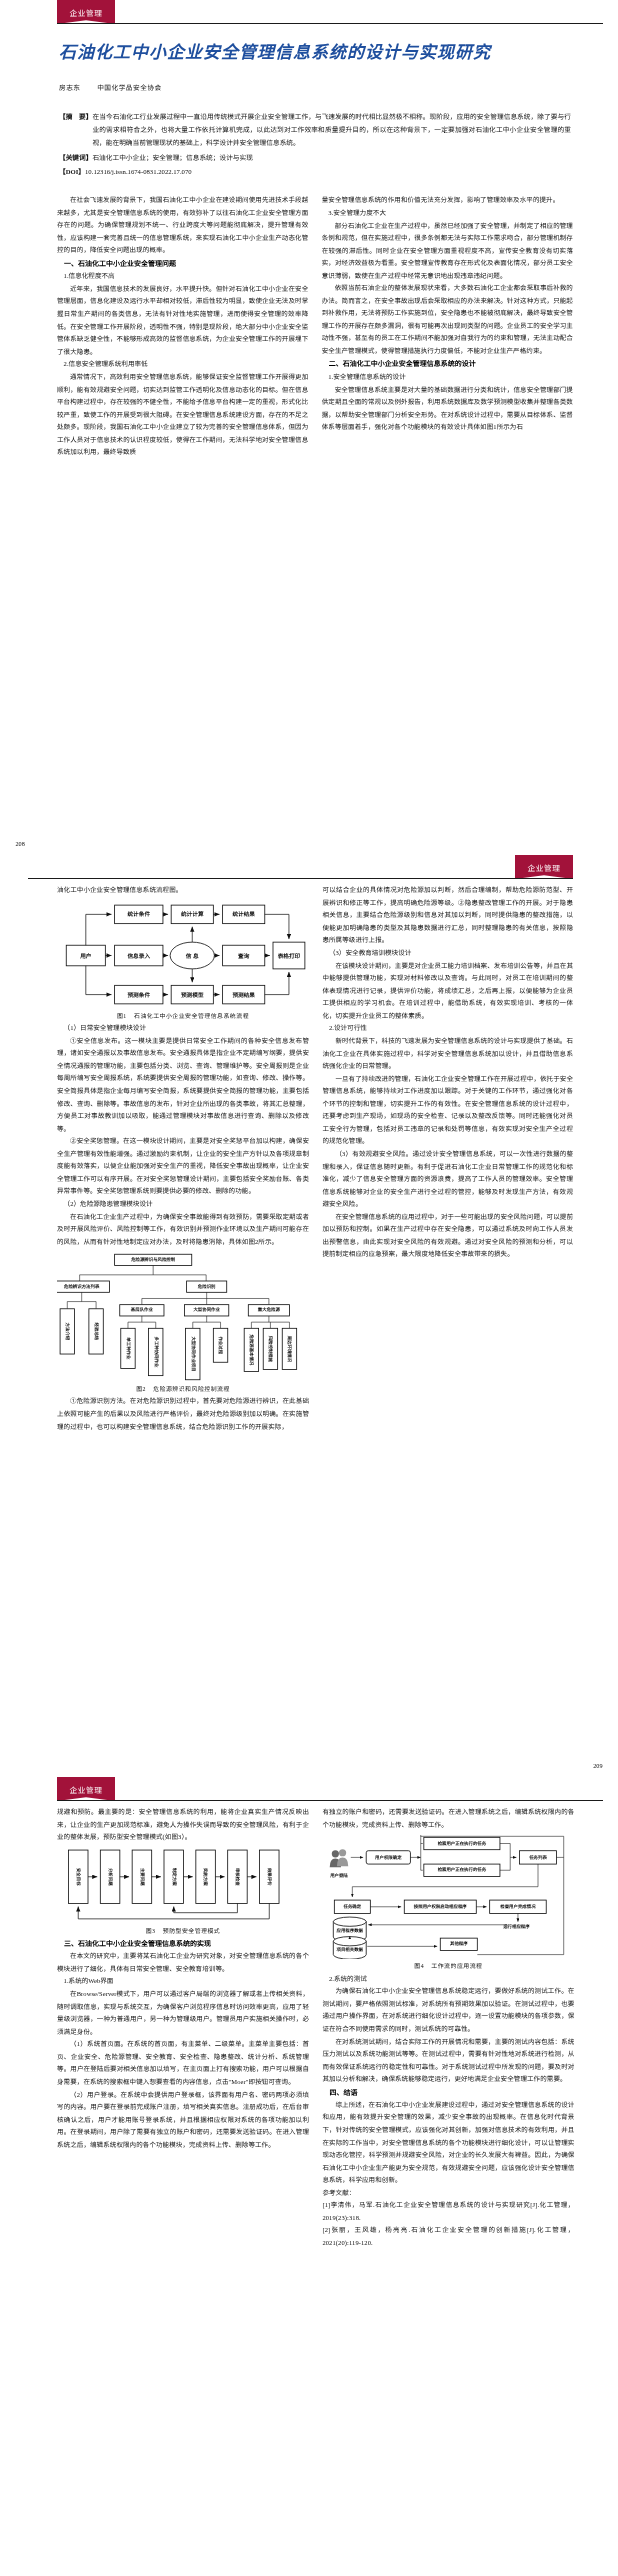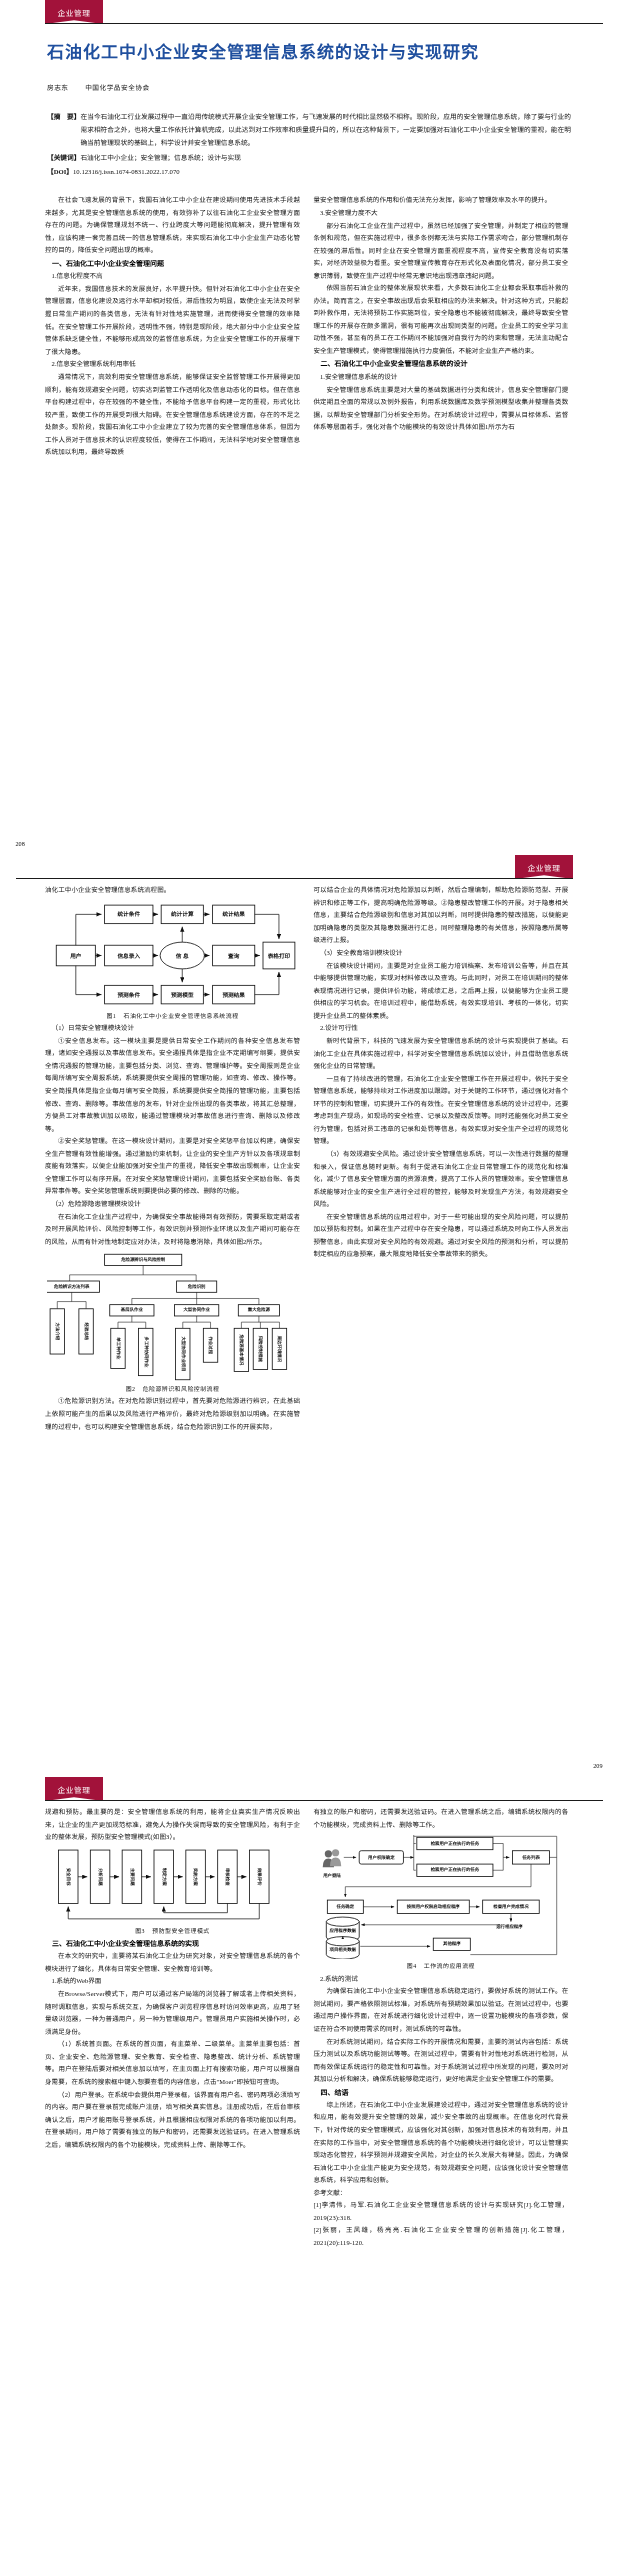--- a/index.html
+++ b/index.html
@@ -1,37 +1,37 @@
 <!DOCTYPE html>
 <html lang="zh-CN" style="font-size:8.2px"><head>
 <meta charset="utf-8">
 <title>石油化工中小企业安全管理信息系统的设计与实现研究</title>
 <style>
   html,body{margin:0;padding:0;background:#d8d8d8;}
   body{font-family:"Liberation Serif","DejaVu Serif",serif;}
   .doc{width:618px;margin:0 auto;background:#d8d8d8;}
-  .page{width:618px;background:#ffffff;position:relative;box-sizing:border-box;overflow:hidden;}
+  .page{width:618px;background:#ffffff;position:relative;box-sizing:border-box;overflow:hidden;padding-left:12px;}
   .page1{height:855px;}
   .page2{height:922px;}
   .page3{height:846px;}
   .pgap{height:0px;background:#d8d8d8;}
 
   
   .ribbon-wrap{position:relative;height:24px;}
   .ribbon{position:absolute;left:45px;top:0;width:58px;height:24px;background:#a2123a;
      color:#fff;font-family:"Liberation Sans","DejaVu Sans",sans-serif;font-size:7.7px;
      letter-spacing:0.5px;display:flex;align-items:center;justify-content:center;
      clip-path:polygon(0 0,100% 0,100% 100%,50% 84%,0 100%);}
   .ribbon.right{left:auto;right:45px;}
   .rule{position:absolute;left:45px;right:15.5px;top:23px;height:1.3px;background:#1a1a1a;}
   .rule.rightal{left:15.5px;right:45px;}
 
   
   .title{color:#1f4f9e;font-family:"Liberation Serif","DejaVu Serif",serif;
-     font-weight:bold;font-size:17px;line-height:1.42;
+     font-weight:bold;font-style:italic;font-size:17px;line-height:1.42;
      margin:16.5px 47px 0 47px;letter-spacing:1px;}
   .author{margin:17.5px 0 0 47px;font-size:6.7px;color:#111;letter-spacing:0.5px;}
   .author .aff{margin-left:14.4px;}
 
   
   .abswrap{margin:17.5px 47px 0 47px;font-size:6.7px;line-height:2.0;color:#111;}
   .absrow{display:flex;}
   .abslbl{flex:0 0 auto;white-space:nowrap;font-weight:bold;}
   .abstxt{flex:1 1 auto;text-align:justify;}
   .kwrow{margin-top:1px;}

